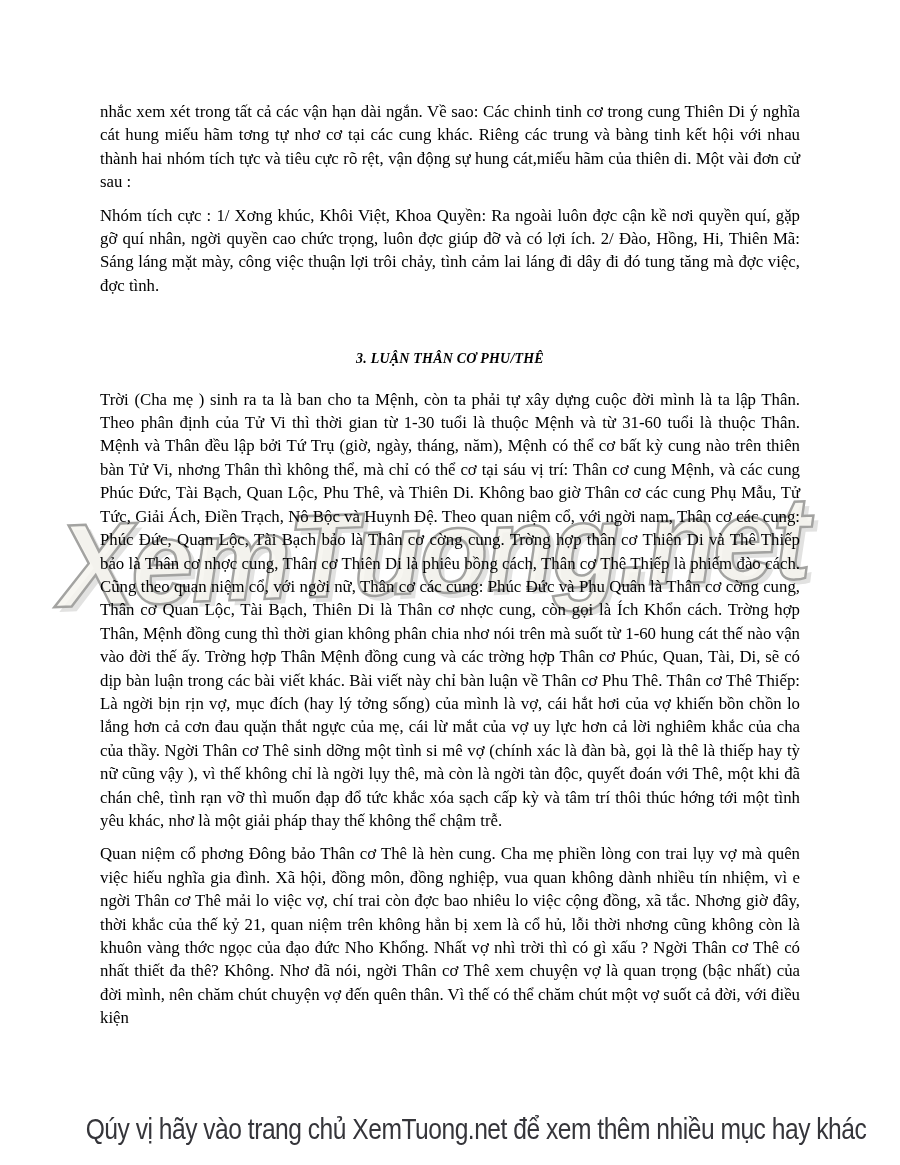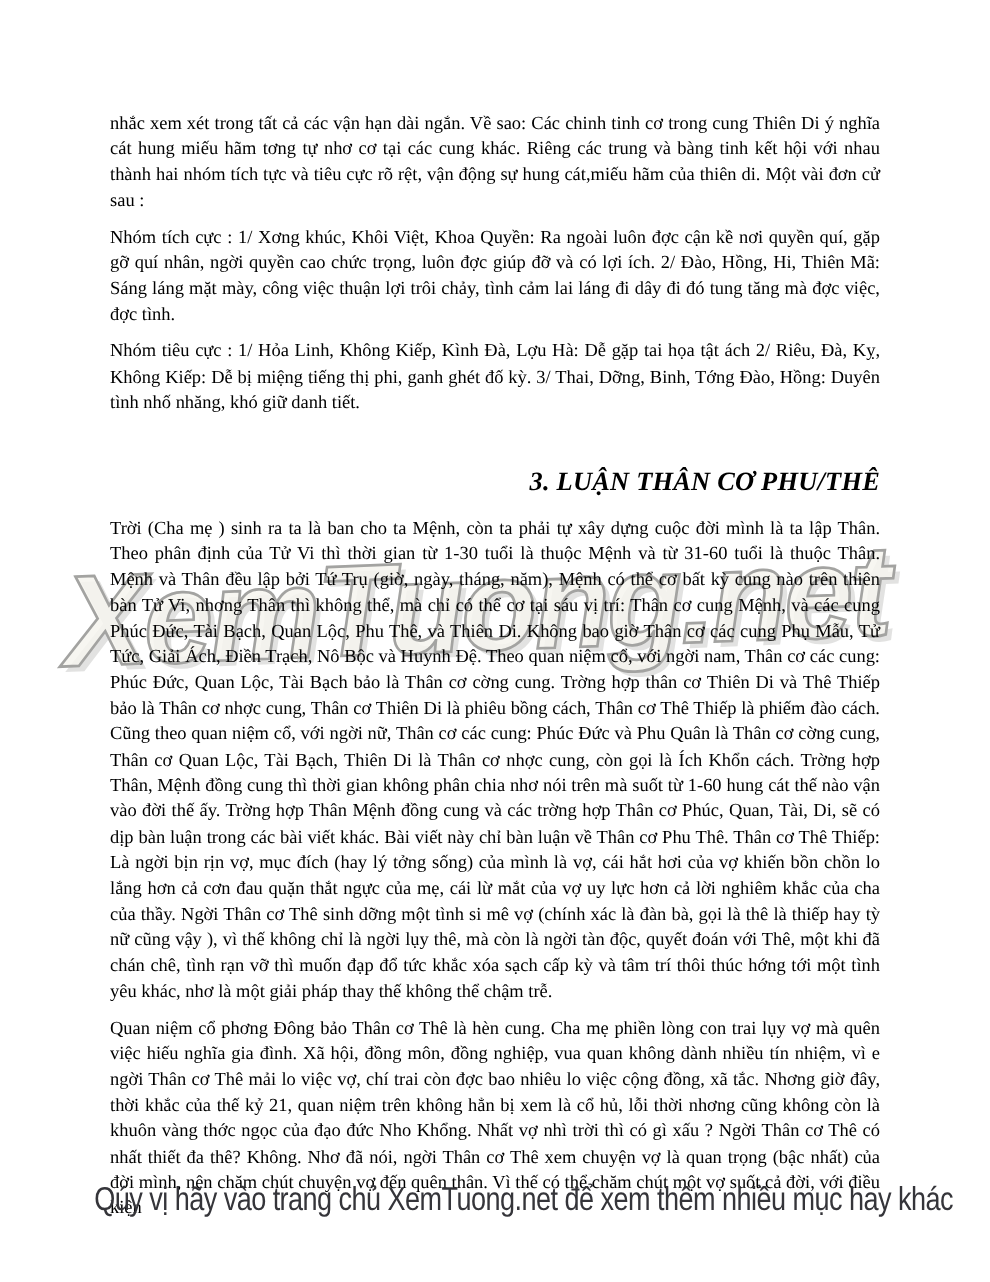--- a/index.html
+++ b/index.html
@@ -43,31 +43,31 @@
     font-size: 16.8px;
     line-height: 23.4px;
     color: #000000;
     text-align: justify;
   }
   .content p {
     margin: 0 0 10px 0;
   }
   .heading {
     margin: 50px 0 17px 0;
-    text-align: right;
+    text-align: center;
     font-weight: bold;
     font-style: italic;
-    font-size: 24px;
+    font-size: 14px;
     letter-spacing: 0.2px;
   }
   .footer {
     position: absolute;
     left: 0;
     right: 0;
-    top: 1074px;
+    top: 1112px;
     z-index: 1;
     text-align: center;
     white-space: nowrap;
   }
   .footer-inner {
     display: inline-block;
     font-family: "Liberation Sans", "DejaVu Sans", sans-serif;
     font-size: 30px;
     letter-spacing: -0.6px;
     color: #35353a;
@@ -82,21 +82,20 @@
 </head>
 <body>
 
 <div class="page">
 
   <div class="watermark">XemTuong.net</div>
 
   <main class="content">
     <p>nhắc xem xét trong tất cả các vận hạn dài ngắn. Về sao: Các chinh tinh cơ trong cung Thiên Di ý nghĩa cát hung miếu hãm tơng tự nhơ cơ tại các cung khác. Riêng các trung và bàng tinh kết hội với nhau thành hai nhóm tích tực và tiêu cực rõ rệt, vận động sự hung cát,miếu hãm của thiên di. Một vài đơn cử sau :</p>
     <p>Nhóm tích cực : 1/ Xơng khúc, Khôi Việt, Khoa Quyền: Ra ngoài luôn đợc cận kề nơi quyền quí, gặp gỡ quí nhân, ngời quyền cao chức trọng, luôn đợc giúp đỡ và có lợi ích. 2/ Đào, Hồng, Hi, Thiên Mã: Sáng láng mặt mày, công việc thuận lợi trôi chảy, tình cảm lai láng đi dây đi đó tung tăng mà đợc việc, đợc tình.</p>
-    <p>Nhóm tiêu cực : 1/ Hỏa Linh, Không Kiếp, Kình Đà, Lợu Hà: Dễ gặp tai họa tật ách 2/ Riêu, Đà, Kỵ, Không Kiếp: Dễ bị miệng tiếng thị phi, ganh ghét đố kỳ. 3/ Thai, Dỡng, Binh, Tớng Đào, Hồng: Duyên tình nhố nhăng, khó giữ danh tiết.</p>
 
     <h3 class="heading">3. LUẬN THÂN CƠ PHU/THÊ</h3>
 
     <p>Trời (Cha mẹ ) sinh ra ta là ban cho ta Mệnh, còn ta phải tự xây dựng cuộc đời mình là ta lập Thân. Theo phân định của Tử Vi thì thời gian từ 1-30 tuổi là thuộc Mệnh và từ 31-60 tuổi là thuộc Thân. Mệnh và Thân đều lập bởi Tứ Trụ (giờ, ngày, tháng, năm), Mệnh có thể cơ bất kỳ cung nào trên thiên bàn Tử Vi, nhơng Thân thì không thể, mà chỉ có thể cơ tại sáu vị trí: Thân cơ cung Mệnh, và các cung Phúc Đức, Tài Bạch, Quan Lộc, Phu Thê, và Thiên Di. Không bao giờ Thân cơ các cung Phụ Mẫu, Tử Tức, Giải Ách, Điền Trạch, Nô Bộc và Huynh Đệ. Theo quan niệm cổ, với ngời nam, Thân cơ các cung: Phúc Đức, Quan Lộc, Tài Bạch bảo là Thân cơ cờng cung. Trờng hợp thân cơ Thiên Di và Thê Thiếp bảo là Thân cơ nhợc cung, Thân cơ Thiên Di là phiêu bồng cách, Thân cơ Thê Thiếp là phiếm đào cách. Cũng theo quan niệm cổ, với ngời nữ, Thân cơ các cung: Phúc Đức và Phu Quân là Thân cơ cờng cung, Thân cơ Quan Lộc, Tài Bạch, Thiên Di là Thân cơ nhợc cung, còn gọi là Ích Khổn cách. Trờng hợp Thân, Mệnh đồng cung thì thời gian không phân chia nhơ nói trên mà suốt từ 1-60 hung cát thế nào vận vào đời thế ấy. Trờng hợp Thân Mệnh đồng cung và các trờng hợp Thân cơ Phúc, Quan, Tài, Di, sẽ có dịp bàn luận trong các bài viết khác. Bài viết này chỉ bàn luận về Thân cơ Phu Thê. Thân cơ Thê Thiếp: Là ngời bịn rịn vợ, mục đích (hay lý tởng sống) của mình là vợ, cái hắt hơi của vợ khiến bồn chồn lo lắng hơn cả cơn đau quặn thắt ngực của mẹ, cái lừ mắt của vợ uy lực hơn cả lời nghiêm khắc của cha của thầy. Ngời Thân cơ Thê sinh dỡng một tình si mê vợ (chính xác là đàn bà, gọi là thê là thiếp hay tỳ nữ cũng vậy ), vì thế không chỉ là ngời lụy thê, mà còn là ngời tàn độc, quyết đoán với Thê, một khi đã chán chê, tình rạn vỡ thì muốn đạp đổ tức khắc xóa sạch cấp kỳ và tâm trí thôi thúc hớng tới một tình yêu khác, nhơ là một giải pháp thay thế không thể chậm trễ.</p>
     <p>Quan niệm cổ phơng Đông bảo Thân cơ Thê là hèn cung. Cha mẹ phiền lòng con trai lụy vợ mà quên việc hiếu nghĩa gia đình. Xã hội, đồng môn, đồng nghiệp, vua quan không dành nhiều tín nhiệm, vì e ngời Thân cơ Thê mải lo việc vợ, chí trai còn đợc bao nhiêu lo việc cộng đồng, xã tắc. Nhơng giờ đây, thời khắc của thế kỷ 21, quan niệm trên không hẳn bị xem là cổ hủ, lỗi thời nhơng cũng không còn là khuôn vàng thớc ngọc của đạo đức Nho Khổng. Nhất vợ nhì trời thì có gì xấu ? Ngời Thân cơ Thê có nhất thiết đa thê? Không. Nhơ đã nói, ngời Thân cơ Thê xem chuyện vợ là quan trọng (bậc nhất) của đời mình, nên chăm chút chuyện vợ đến quên thân. Vì thế có thể chăm chút một vợ suốt cả đời, với điều kiện</p>
   </main>
 
   <div class="footer">
     <span class="footer-inner"><span>Qúy vị hãy vào trang chủ </span><span class="footer-brand">XemTuong.net</span><span> để xem thêm nhiều mục hay khác</span></span>
   </div>

